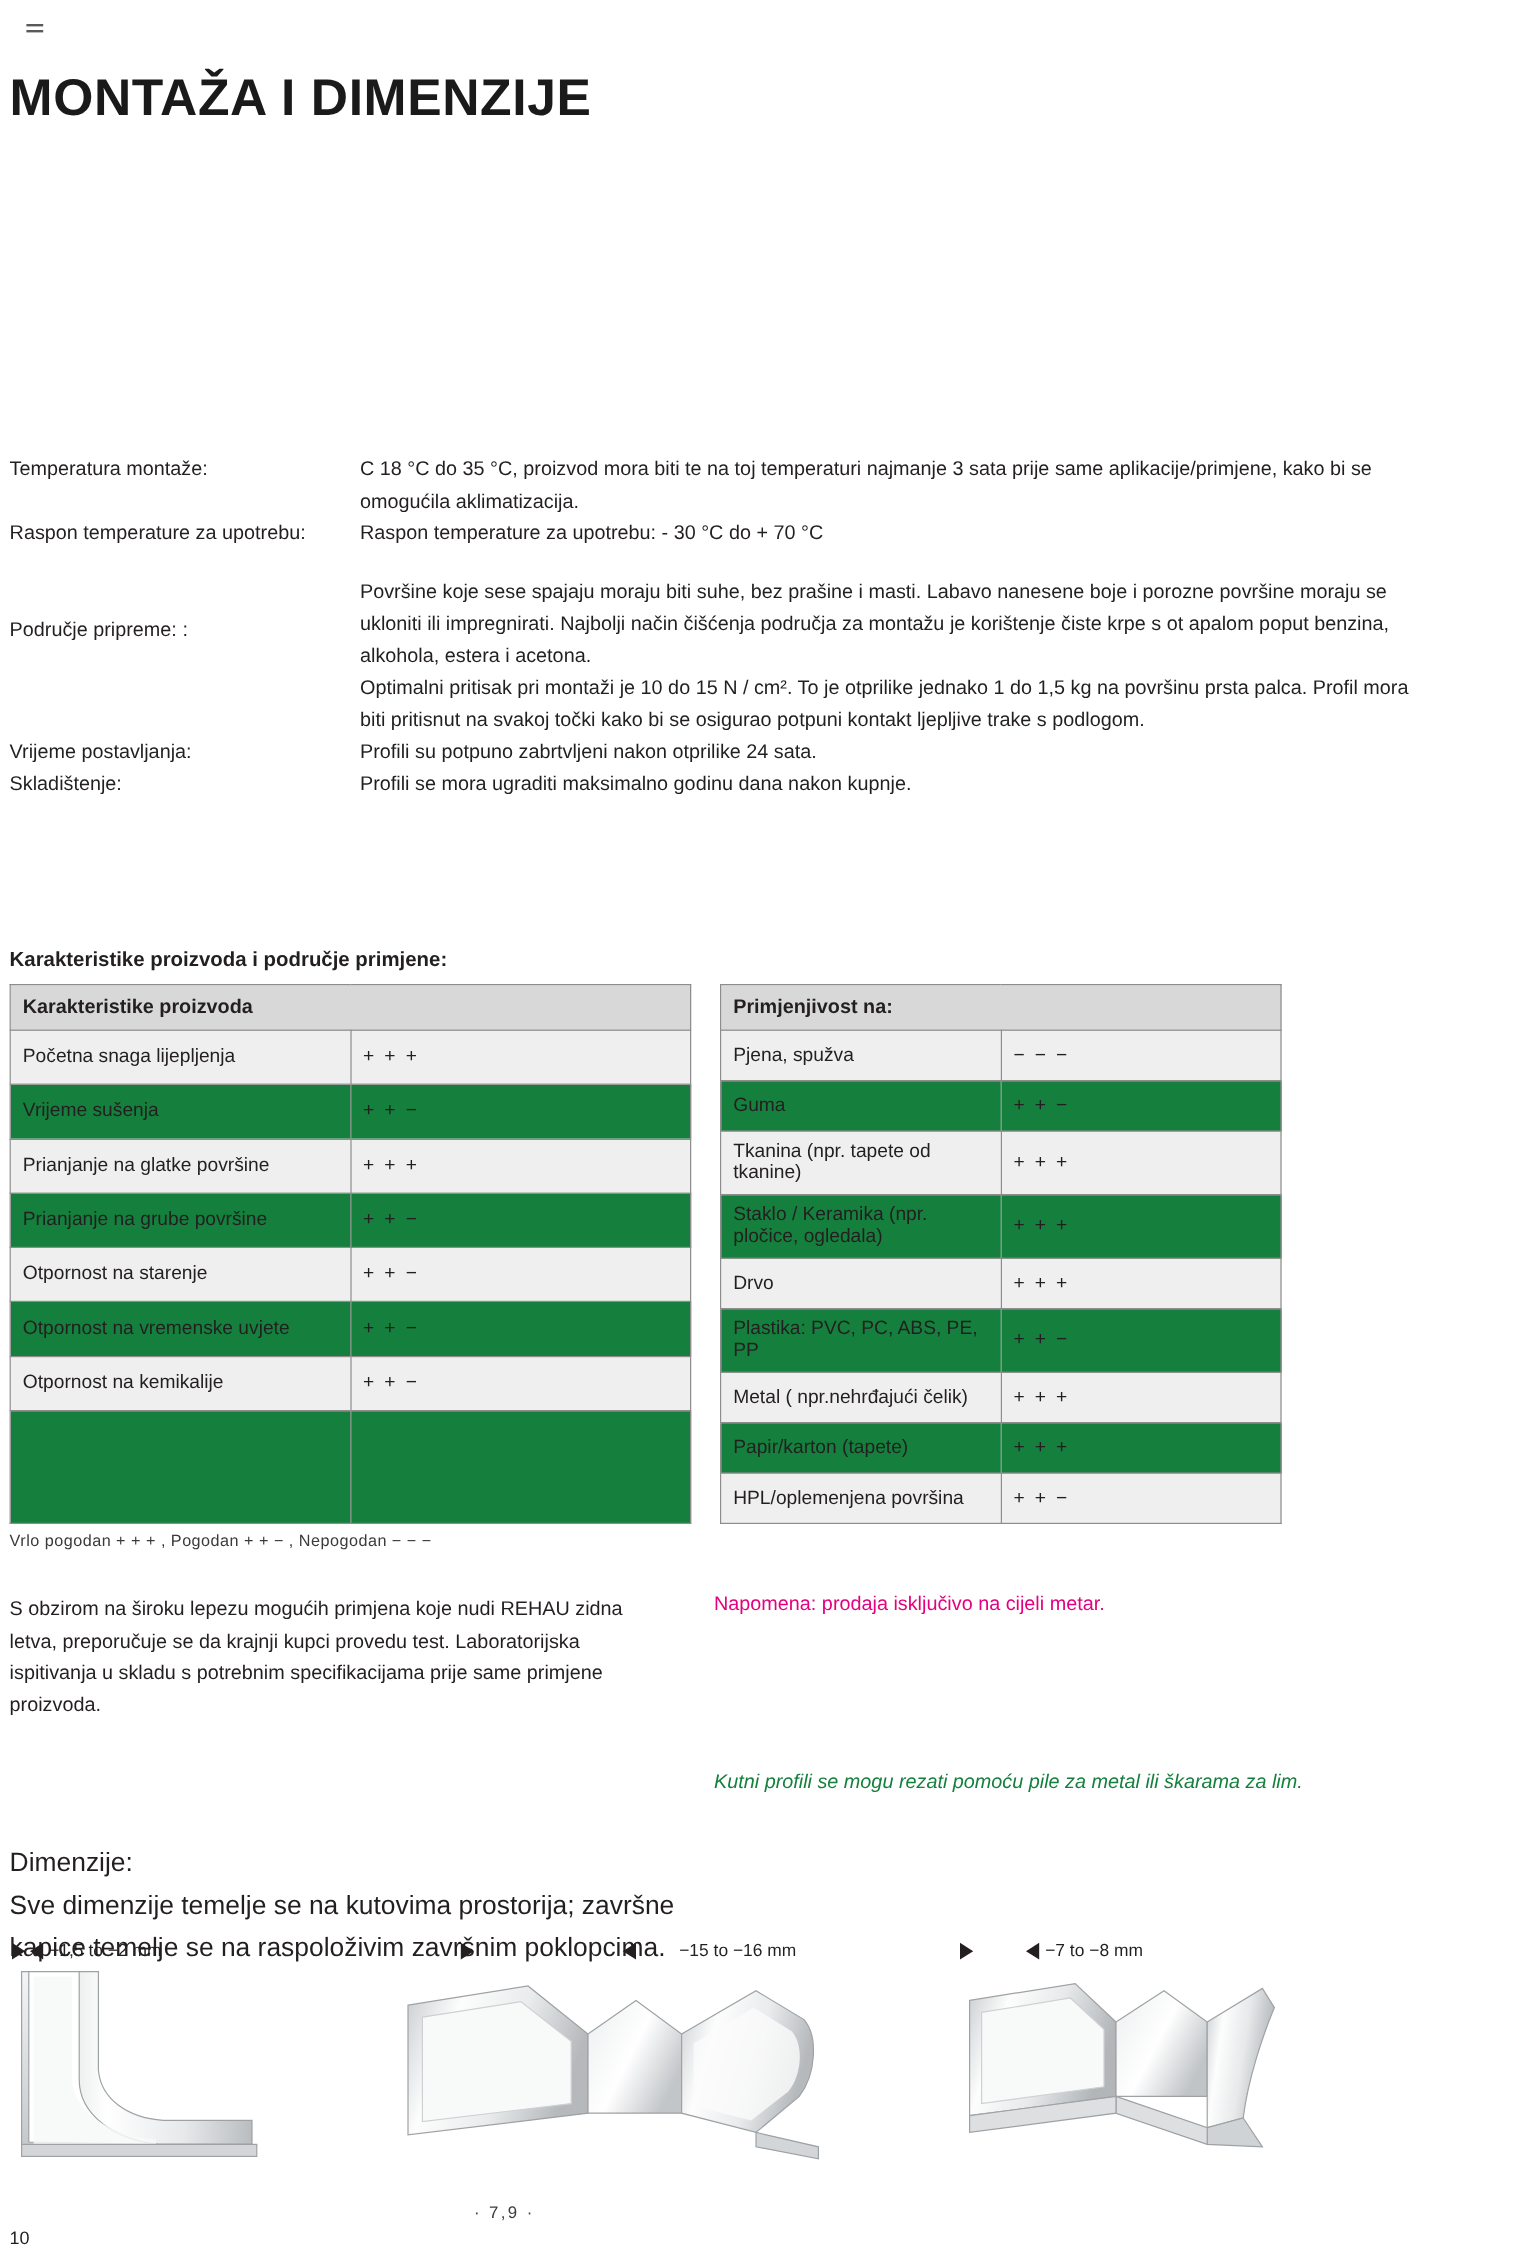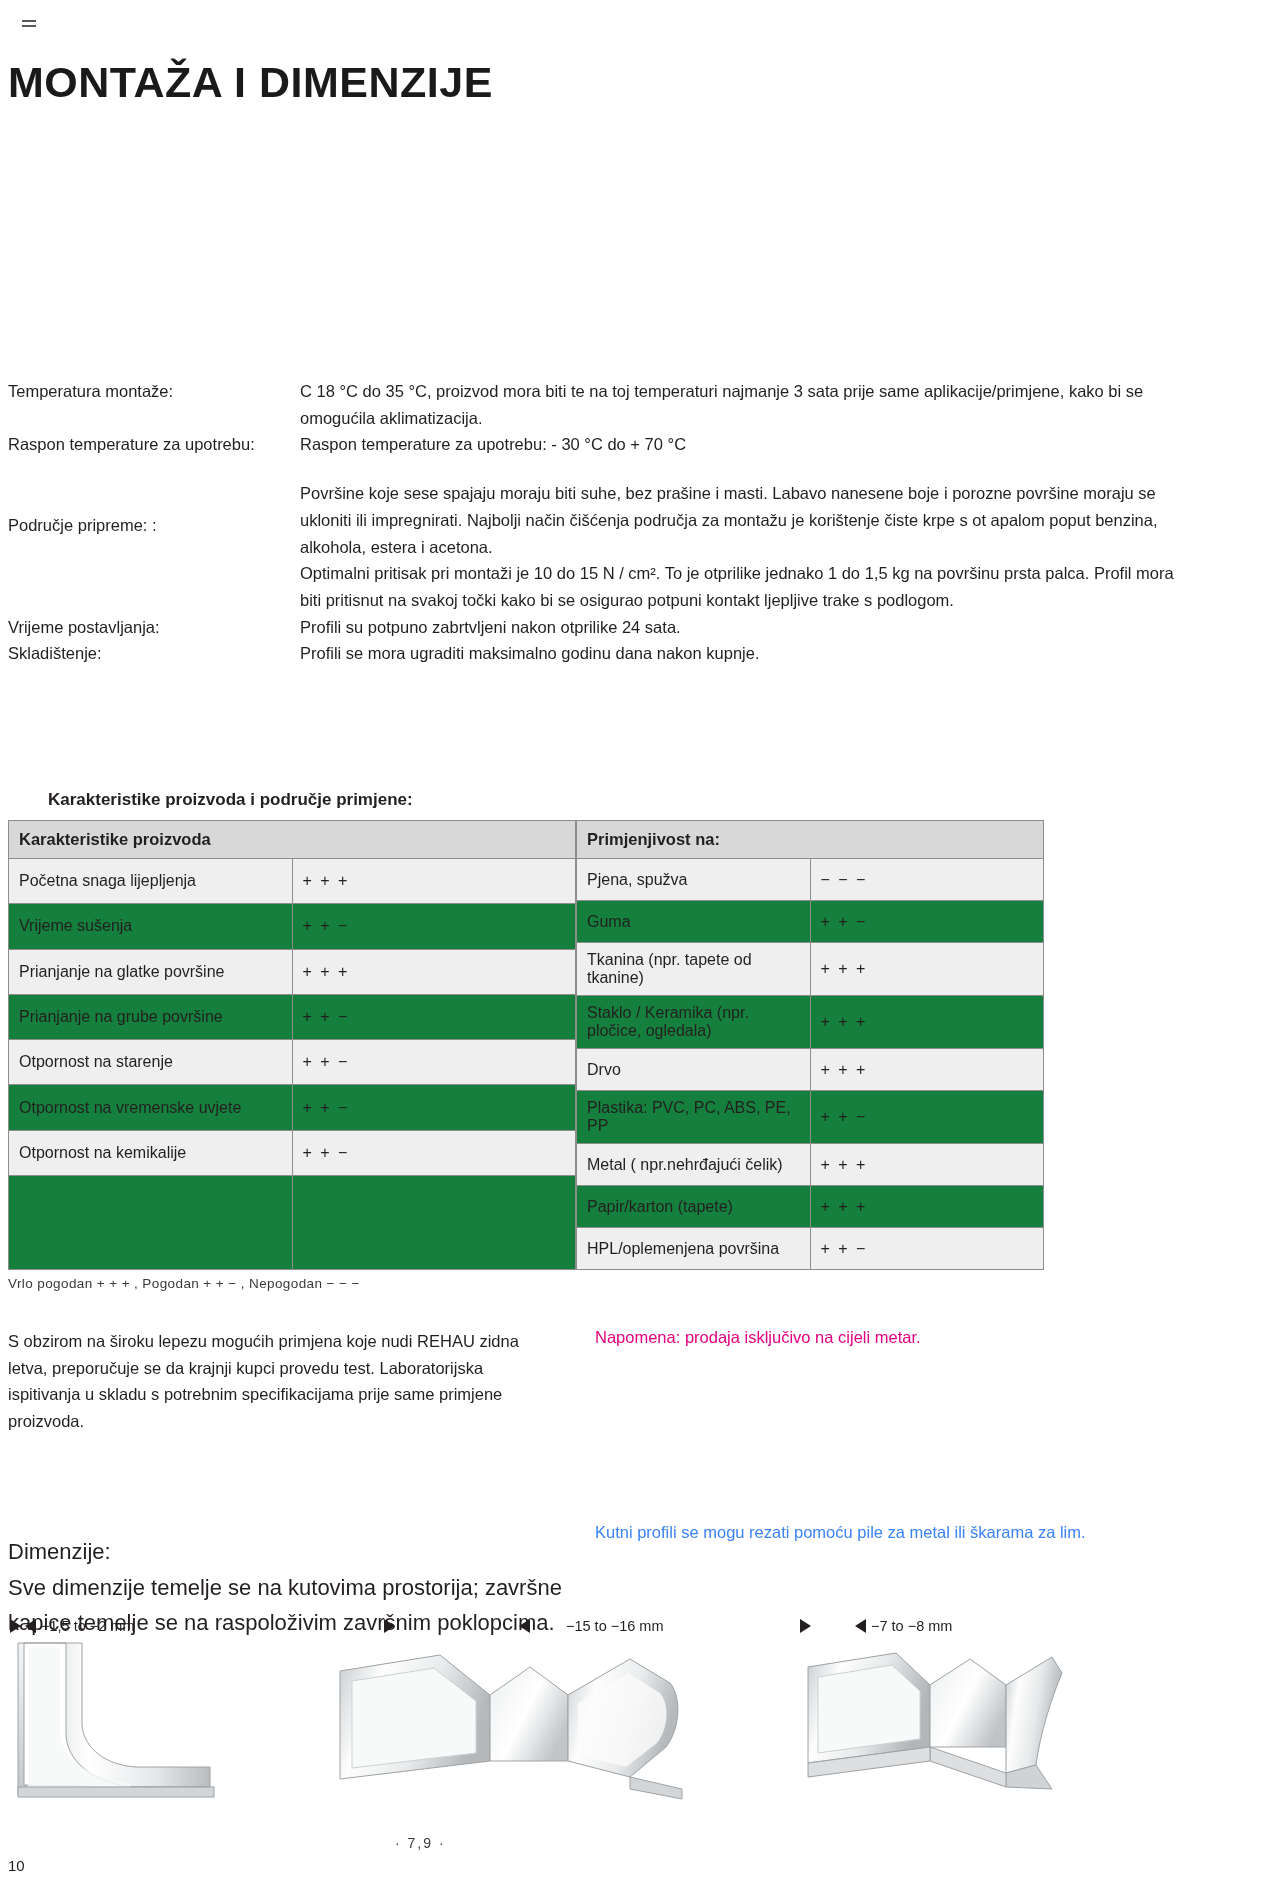--- a/index.html
+++ b/index.html
@@ -67,30 +67,30 @@
   }
   .spec-gap { height: 22px; }
 
   
   .sec-head {
     position: absolute;
     left: 8px;
     top: 790px;
     font-size: 17px;
     font-weight: bold;
-    margin-left: 40px;
   }
 
   
   .tables {
     position: absolute;
     left: 8px;
     top: 820px;
     width: 1160px;
     display: flex;
+    gap: 24px;
   }
   .tbl {
     border: 1px solid #8d8d8d;
     border-collapse: collapse;
     font-size: 16px;
     table-layout: fixed;
   }
   .tbl.left { width: 568px; }
   .tbl.right { width: 468px; }
   .tbl th {
@@ -143,24 +143,25 @@
     position: absolute;
     left: 8px;
     top: 1534px;
     width: 560px;
     font-size: 22px;
     line-height: 1.62;
   }
   .note-2 {
     position: absolute;
     left: 595px;
-    top: 1523px;
+    top: 1476px;
     width: 600px;
     font-size: 16.5px;
-    color: #3b82f6;
+    color: #15803d;
+    font-style: italic;
   }
 
   
   .figures {
     position: absolute;
     left: 0;
     top: 1615px;
     width: 1280px;
     height: 220px;
   }

